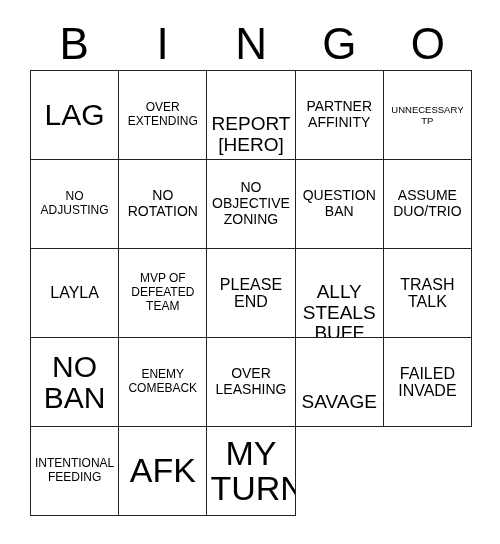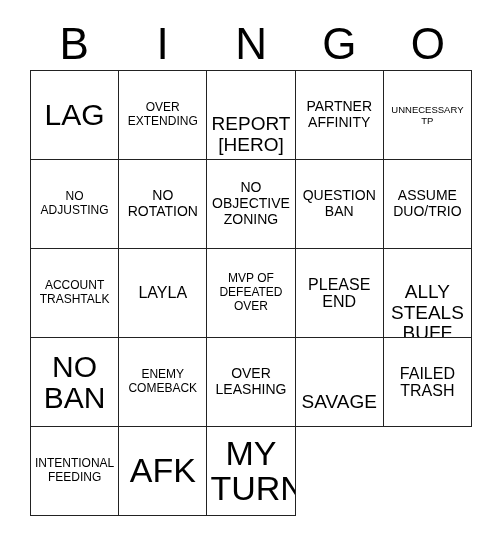--- a/index.html
+++ b/index.html
@@ -127,58 +127,58 @@
       </div>
       <div class="cell">
         <span class="cell-text s-md">QUESTION
 BAN</span>
       </div>
       <div class="cell">
         <span class="cell-text s-md">ASSUME
 DUO/TRIO</span>
       </div>
       <div class="cell">
-        <span class="cell-text s-sm">ACCOUNT
-TRASHTALK</span>
-      </div>
-      <div class="cell">
         <span class="cell-text s-xl">LAYLA</span>
       </div>
       <div class="cell">
         <span class="cell-text s-sm">MVP OF
 DEFEATED
-OVER</span>
+TEAM</span>
       </div>
       <div class="cell">
         <span class="cell-text s-xl">PLEASE
 END</span>
       </div>
       <div class="cell">
         <span class="cell-text s-lg">ALLY
 STEALS
 BUFF</span>
+      </div>
+      <div class="cell">
+        <span class="cell-text s-xl">TRASH
+TALK</span>
       </div>
       <div class="cell">
         <span class="cell-text s-xxl">NO
 BAN</span>
       </div>
       <div class="cell">
         <span class="cell-text s-sm">ENEMY
 COMEBACK</span>
       </div>
       <div class="cell">
         <span class="cell-text s-md">OVER
 LEASHING</span>
       </div>
       <div class="cell">
         <span class="cell-text s-lg">SAVAGE</span>
       </div>
       <div class="cell">
         <span class="cell-text s-xl">FAILED
-TRASH</span>
+INVADE</span>
       </div>
       <div class="cell">
         <span class="cell-text s-sm">INTENTIONAL
 FEEDING</span>
       </div>
       <div class="cell">
         <span class="cell-text s-huge">AFK</span>
       </div>
       <div class="cell">
         <span class="cell-text s-huge">MY

